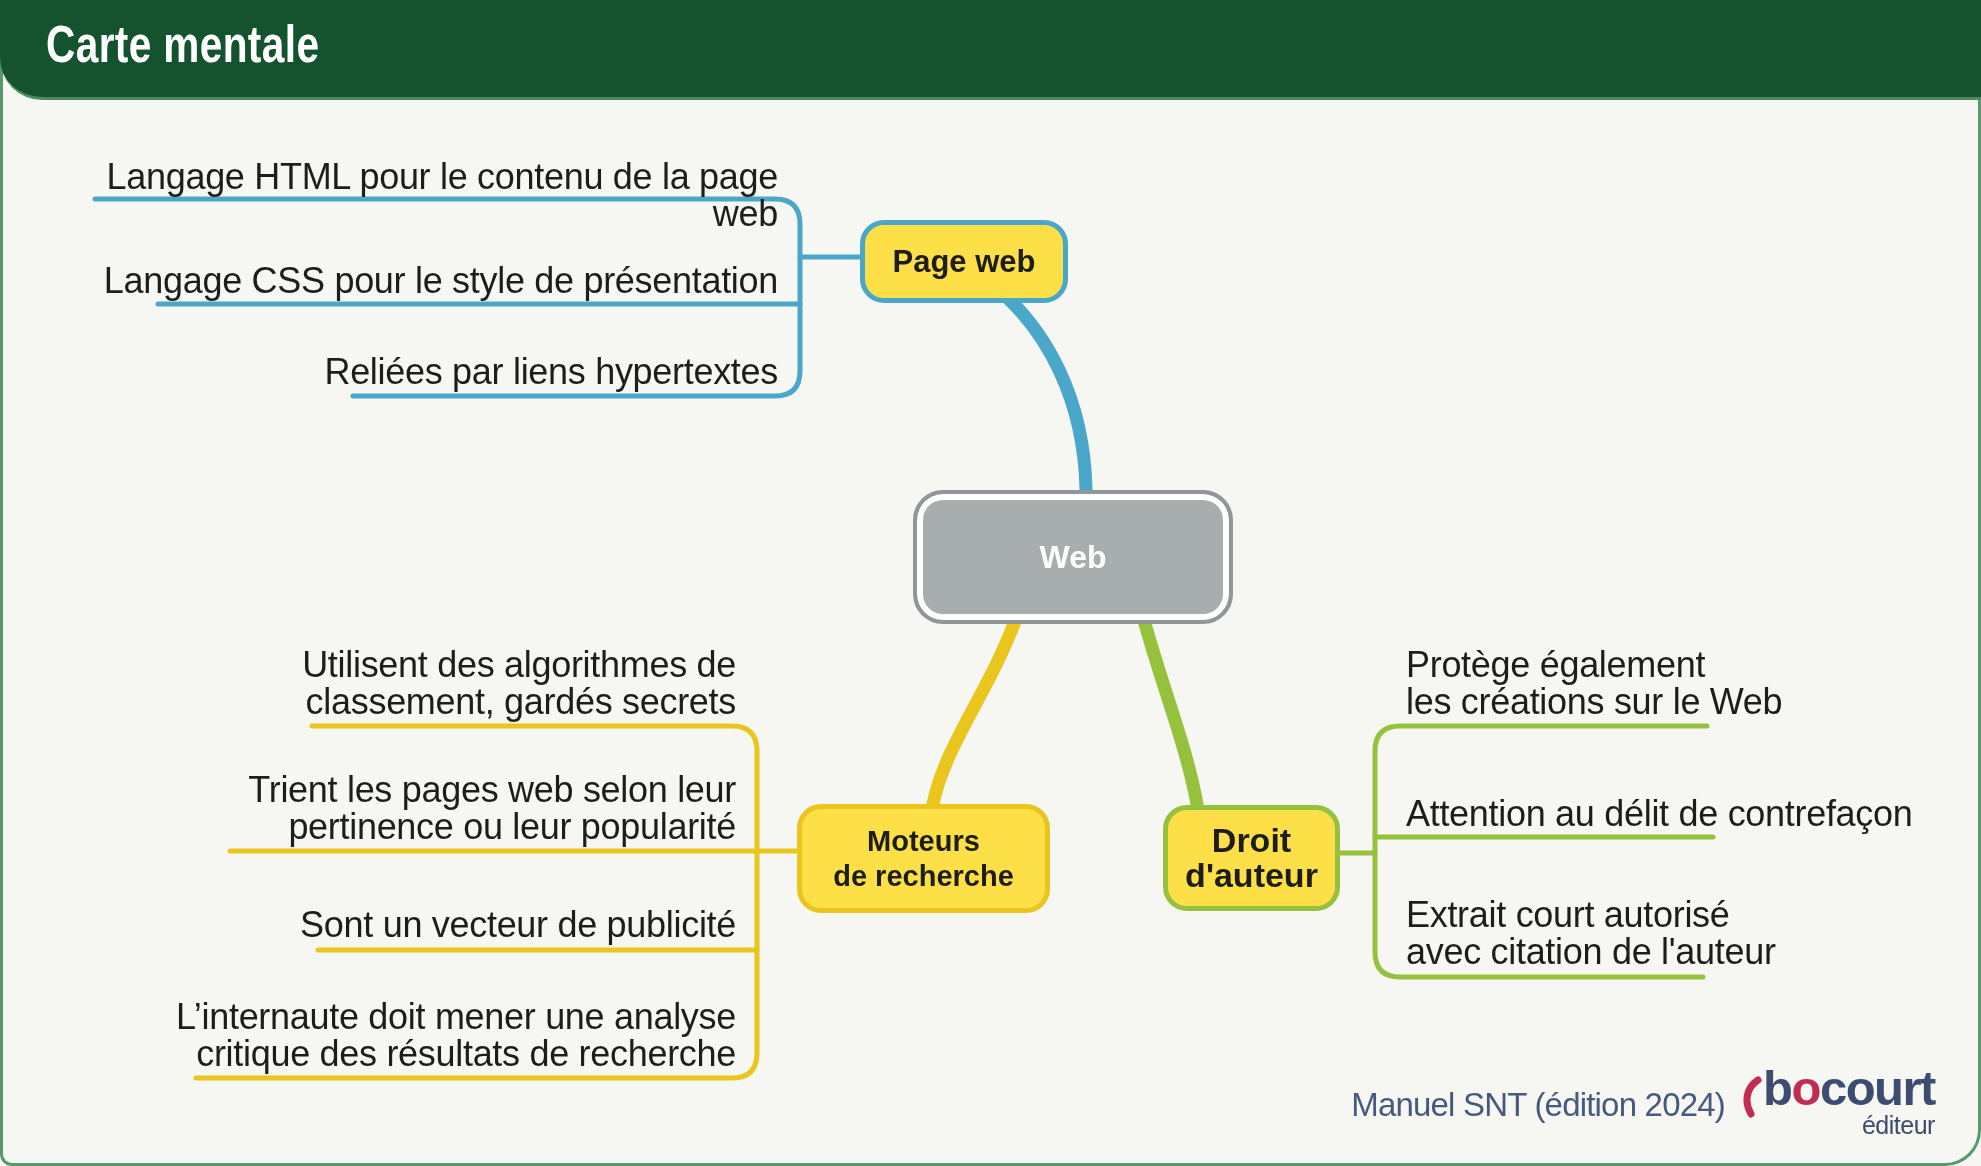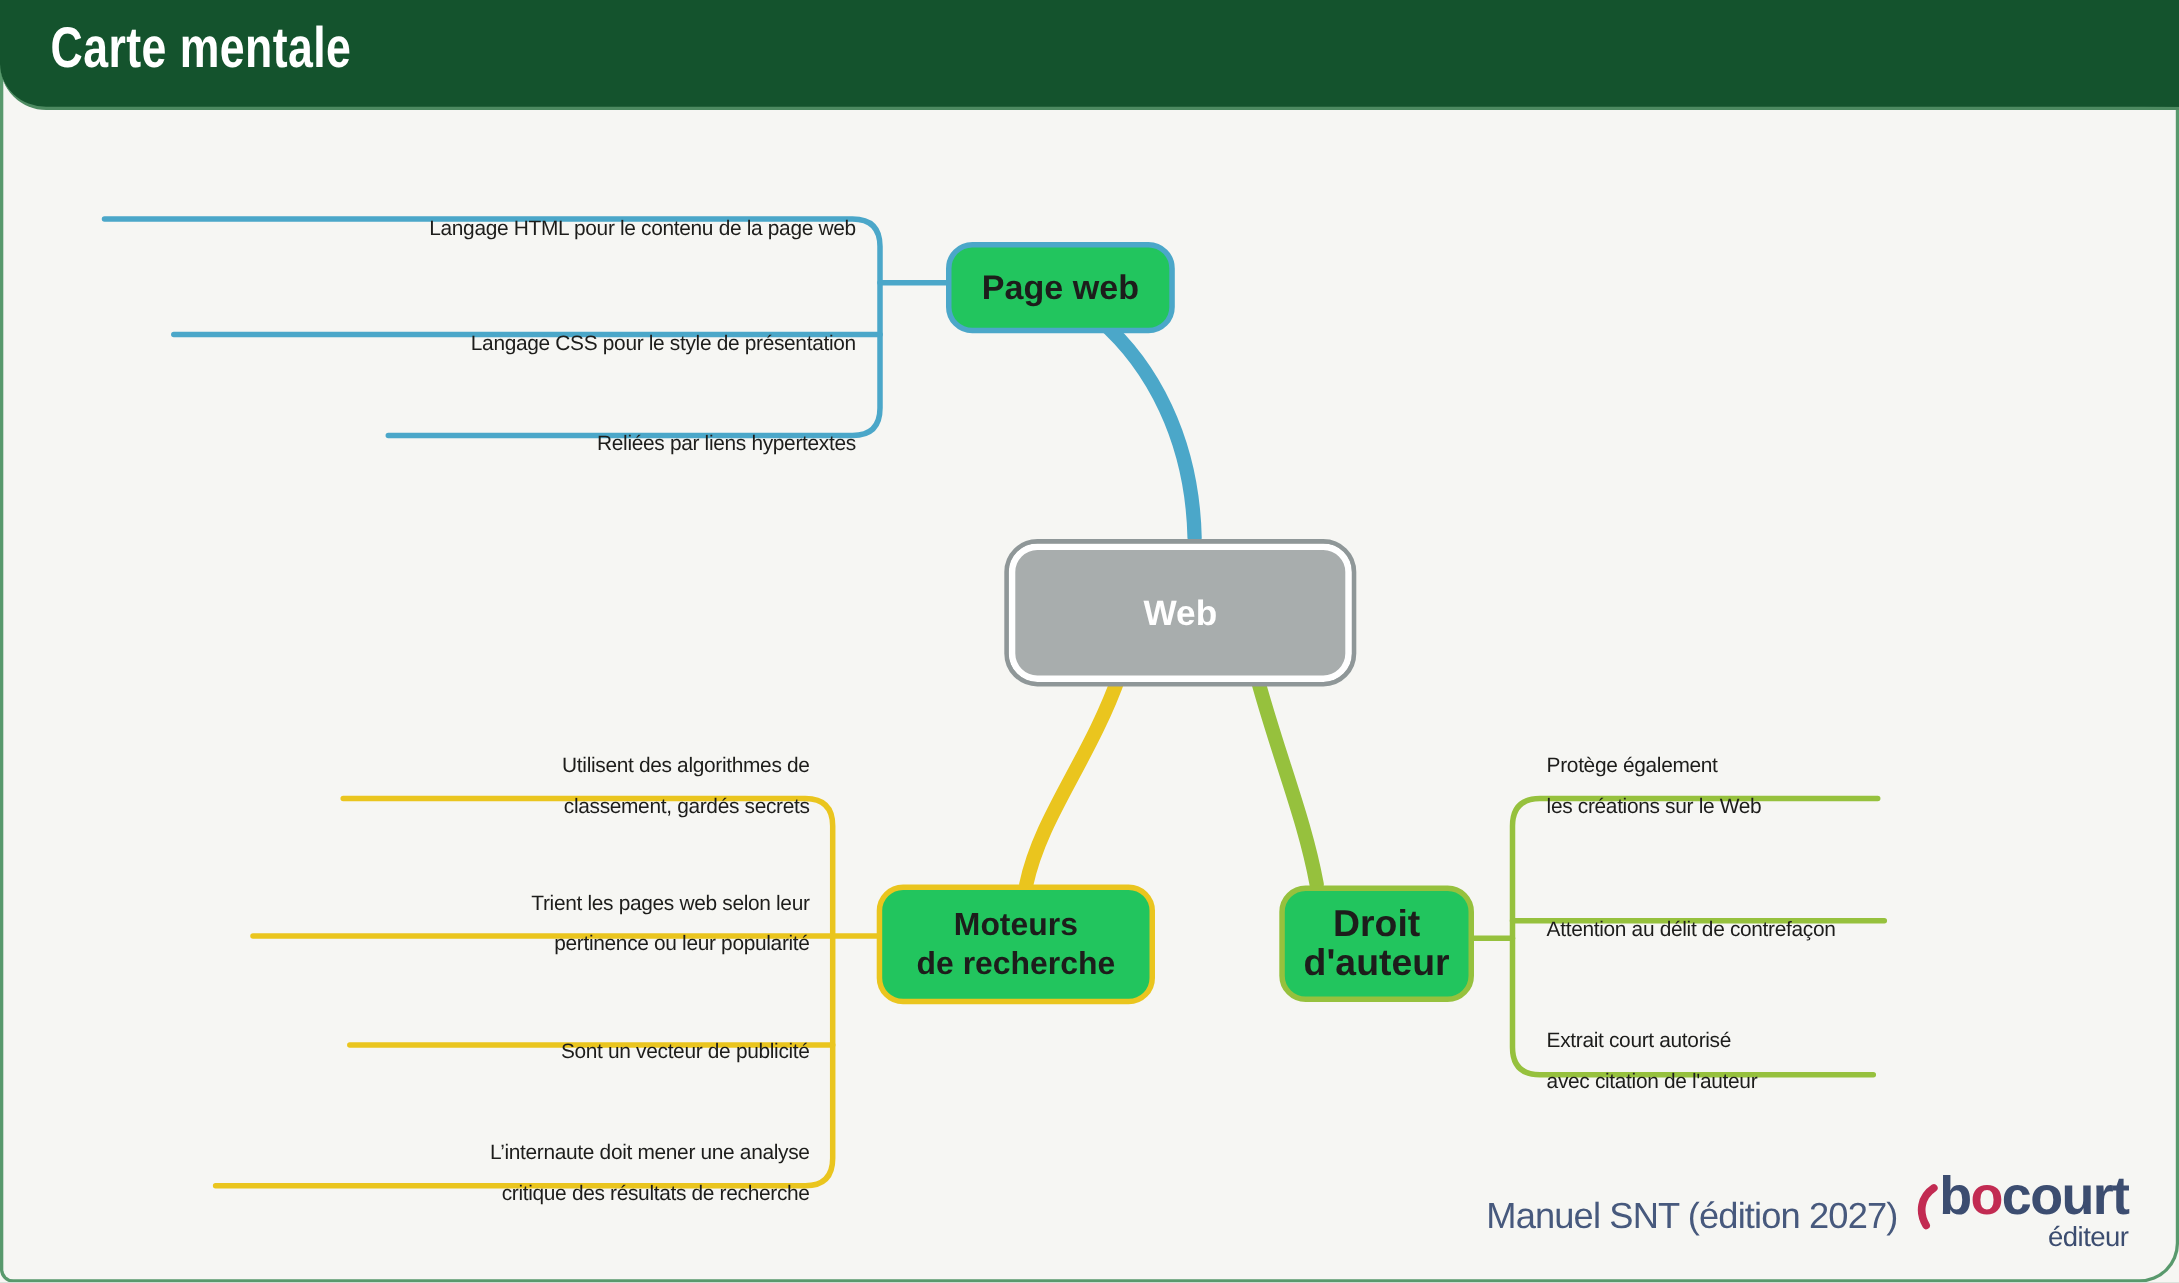--- a/index.html
+++ b/index.html
@@ -24,38 +24,37 @@
     z-index:6;
   }
   .header-title{
     position:absolute;left:46px;top:14px;
     color:#ffffff;font-size:52px;font-weight:bold;
     transform:scaleX(0.78);transform-origin:left center;
     white-space:nowrap;letter-spacing:0.5px;
   }
   svg.connectors{position:absolute;left:0;top:0;z-index:1;}
   .node{
-    position:absolute;background:#22c55e;z-index:3;
+    position:absolute;background:#fde047;z-index:3;
     display:flex;flex-direction:column;align-items:center;justify-content:center;
     font-weight:bold;text-align:center;border-radius:24px;
   }
   .node-pageweb{left:860px;top:220px;width:198px;height:73px;border:5px solid #4ba7c9;font-size:31px;}
   .node-moteurs{left:797px;top:804px;width:243px;height:99px;border:5px solid #eac51e;font-size:29px;line-height:35px;}
   .node-droit{left:1163px;top:805px;width:167px;height:96px;border:5px solid #96c13d;font-size:34px;line-height:35px;}
   .node-root{
     position:absolute;left:913px;top:490px;width:312px;height:126px;
     background:#a8adad;border:4px solid #8f9798;border-radius:30px;
     box-shadow:inset 0 0 0 6px #ffffff;
     display:flex;align-items:center;justify-content:center;
     color:#ffffff;font-size:32px;font-weight:bold;z-index:3;
   }
   .leaf{
-    position:absolute;font-size:19px;line-height:37px;z-index:2;
+    position:absolute;font-size:36px;line-height:37px;z-index:2;
     letter-spacing:-0.3px;
-    margin-top:32px;
   }
   .leaf span{display:block;}
   .leaf-r{text-align:right;}
   .leaf-l{text-align:left;white-space:nowrap;}
   .b1{left:80px;top:158px;width:698px;}
   .b2{left:80px;top:262px;width:698px;}
   .b3{left:80px;top:353px;width:698px;}
   .y1{left:140px;top:646px;width:596px;}
   .y2{left:140px;top:771px;width:596px;}
   .y3{left:140px;top:906px;width:596px;}
@@ -160,21 +159,21 @@
   <div class="node node-moteurs">
     <span>Moteurs</span>
     <span>de recherche</span>
   </div>
 
   <div class="node node-droit">
     <span>Droit</span>
     <span>d'auteur</span>
   </div>
 
-  <div class="footer-caption">Manuel SNT (édition 2027)</div>
+  <div class="footer-caption">Manuel SNT (édition 2024)</div>
 
   <div class="logo">
     <div class="logo-row">
       <svg class="logo-swoosh" width="22" height="44" viewBox="0 0 22 44">
         <path d="M 18 4 C 6 12 4 26 11 38" stroke="#c22b52" stroke-width="7" fill="none" stroke-linecap="round"></path>
       </svg>
       <div class="logo-brand"><span>b</span><span class="accent">o</span><span>court</span></div>
     </div>
     <div class="logo-tagline">éditeur</div>
   </div>

